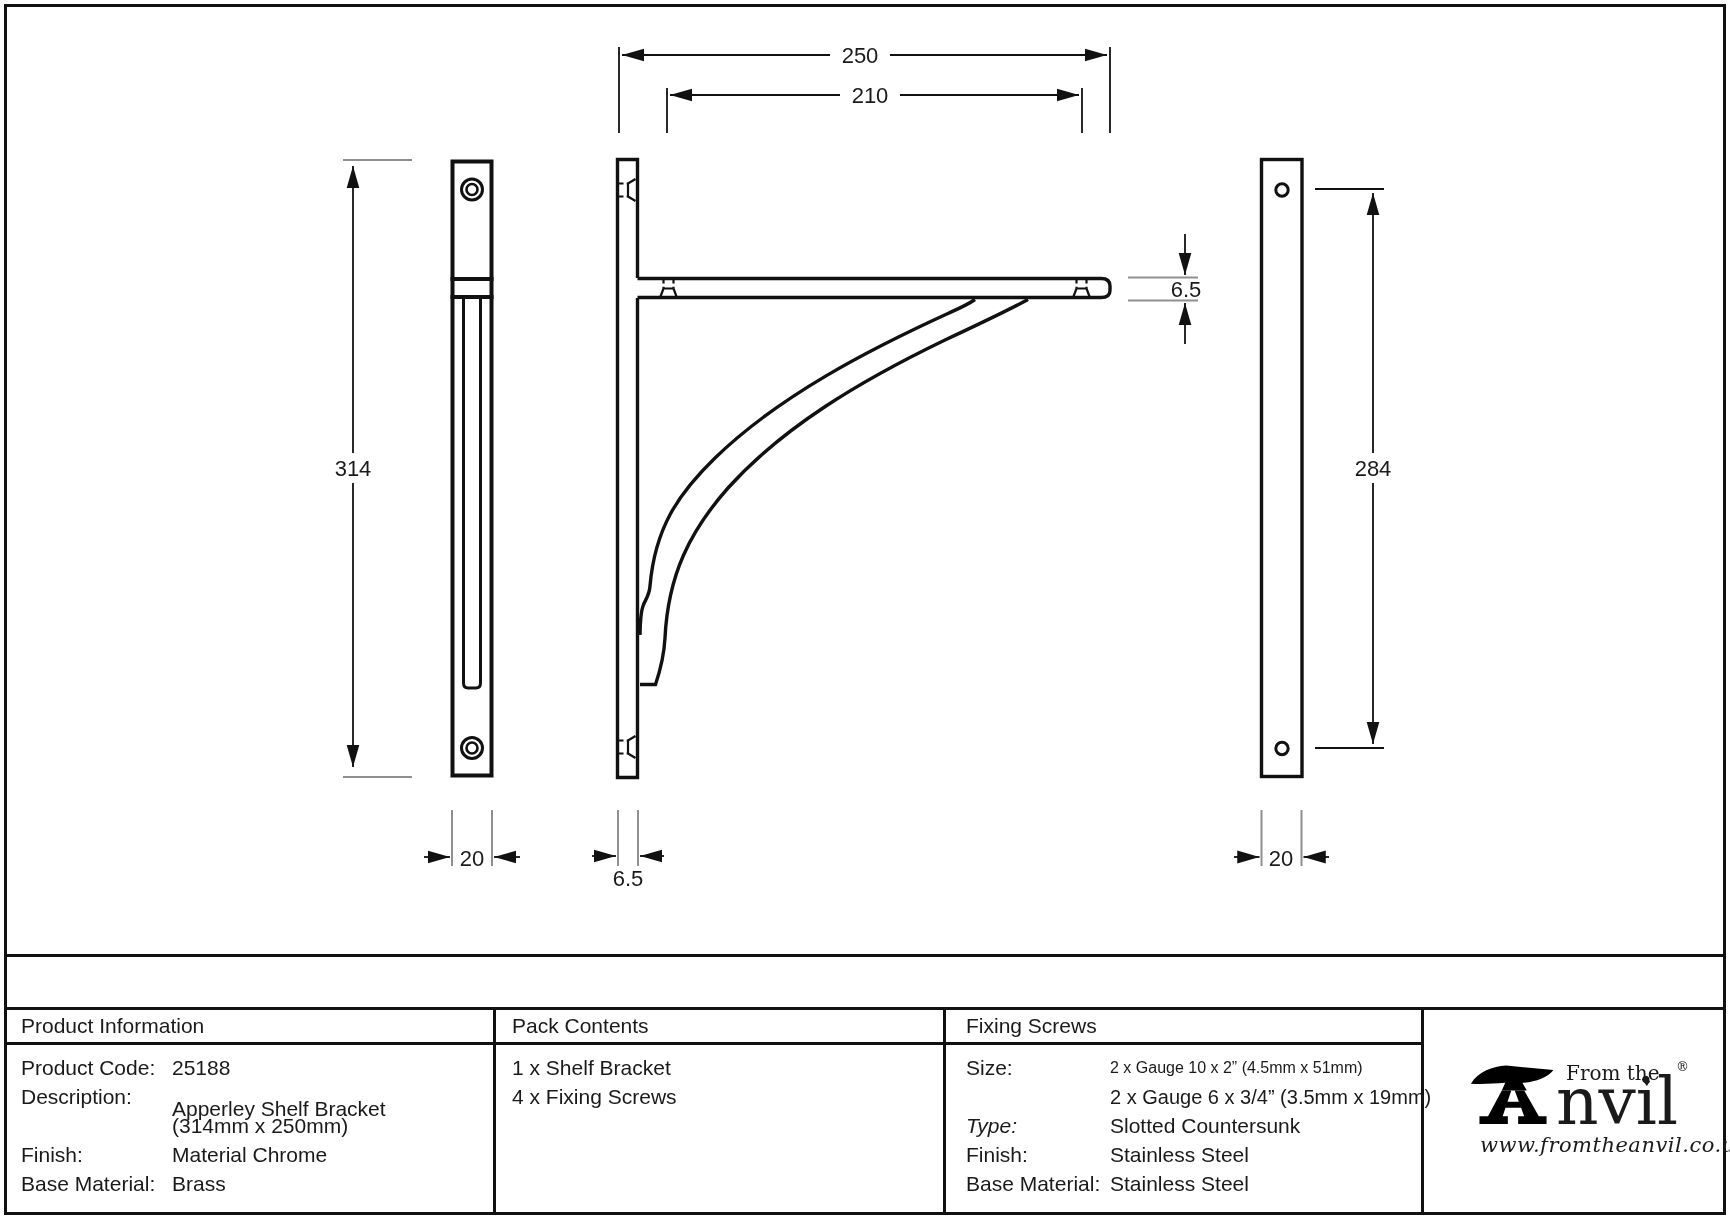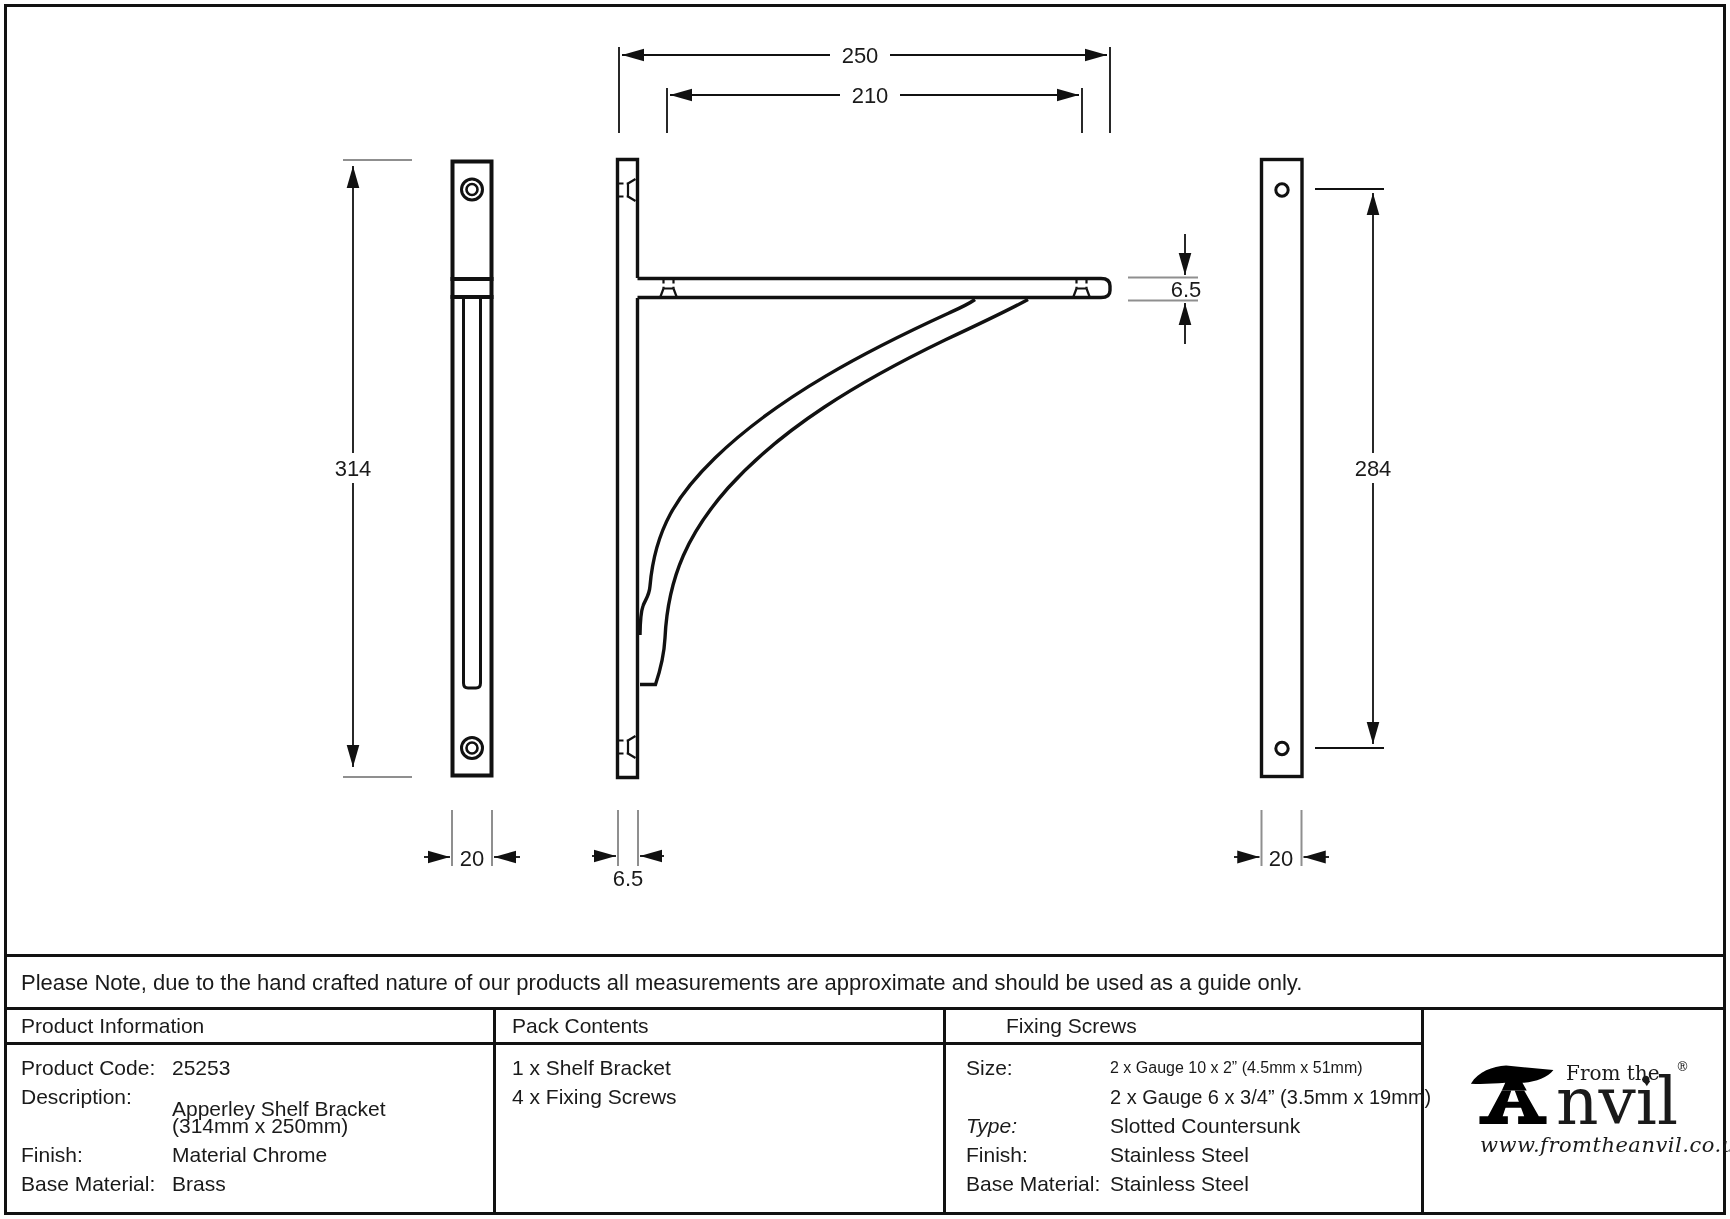--- a/index.html
+++ b/index.html
@@ -145,28 +145,27 @@
 
   <div class="border-frame"></div>
 
   <div class="hline" style="left:5px;top:954px;width:1720px;height:3px;"></div>
   <div class="hline" style="left:5px;top:1007px;width:1720px;height:3px;"></div>
   <div class="hline" style="left:5px;top:1042px;width:1418px;height:3px;"></div>
   <div class="vline" style="left:493px;top:1007px;width:2.5px;height:208px;"></div>
   <div class="vline" style="left:943px;top:1007px;width:2.5px;height:208px;"></div>
   <div class="vline" style="left:1421px;top:1007px;width:2.5px;height:208px;"></div>
 
-  <span class="note-text" style="left:21px;top:983px;">Please Note, due to the hand crafted nature of our products all measurements are approximate and should be used as a guide only.</span>
 
   <span class="cell-text" style="left:21px;top:1026px;text-align:right;">Product Information</span>
   <span class="cell-text" style="left:512px;top:1026px;">Pack Contents</span>
-  <span class="cell-text" style="left:966px;top:1026px;margin-left:40px;">Fixing Screws</span>
+  <span class="cell-text" style="left:966px;top:1026px;">Fixing Screws</span>
 
   <span class="cell-text" style="left:21px;top:1068px;">Product Code:</span>
-  <span class="cell-text" style="left:172px;top:1068px;">25253</span>
+  <span class="cell-text" style="left:172px;top:1068px;">25188</span>
   <span class="cell-text" style="left:21px;top:1097px;">Description:</span>
   <span class="cell-text" style="left:172px;top:1097px;margin-top:12px;">Apperley Shelf Bracket</span>
   <span class="cell-text" style="left:172px;top:1126px;">(314mm x 250mm)</span>
   <span class="cell-text" style="left:21px;top:1155px;">Finish:</span>
   <span class="cell-text" style="left:172px;top:1155px;">Material Chrome</span>
   <span class="cell-text" style="left:21px;top:1184px;">Base Material:</span>
   <span class="cell-text" style="left:172px;top:1184px;">Brass</span>
 
   <span class="cell-text" style="left:512px;top:1068px;">1 x Shelf Bracket</span>
   <span class="cell-text" style="left:512px;top:1097px;">4 x Fixing Screws</span>

